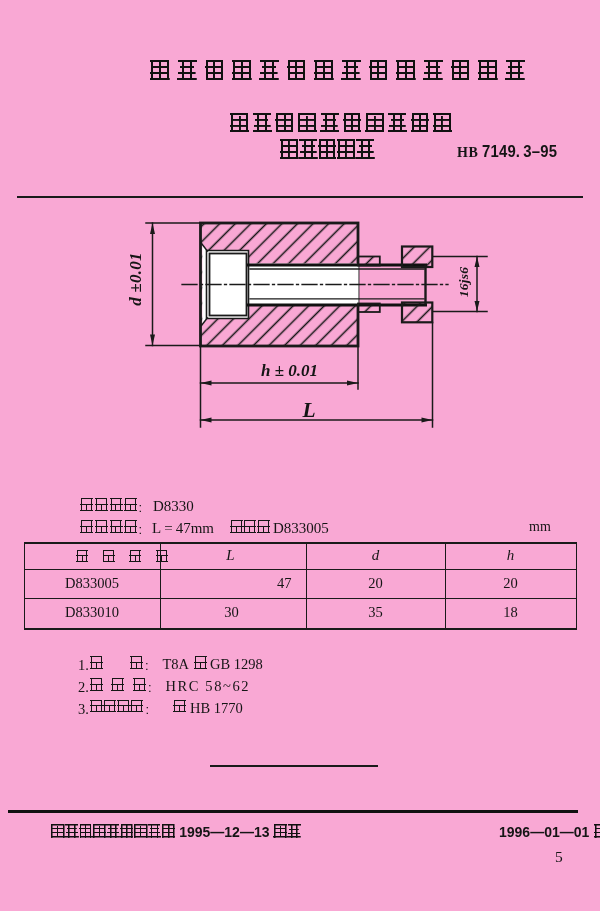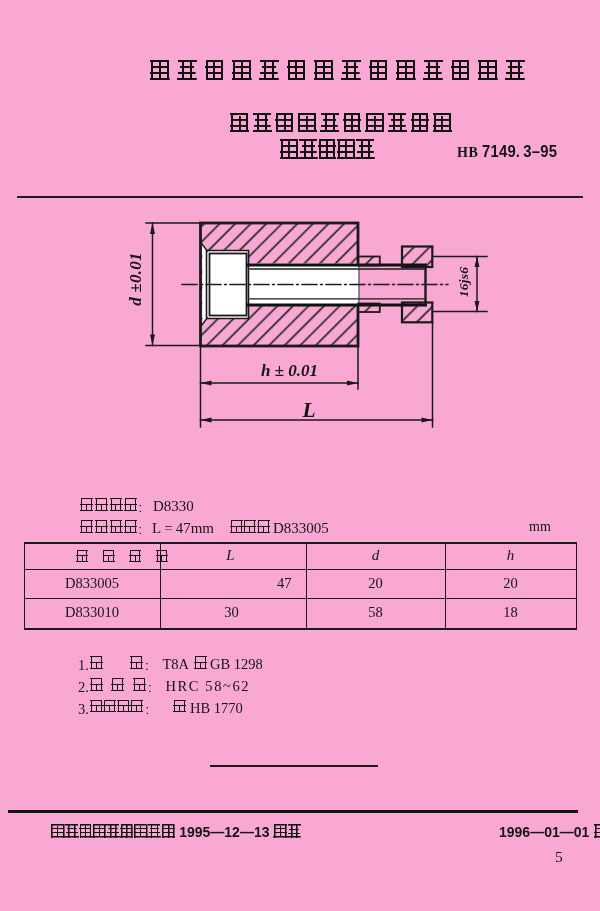--- a/index.html
+++ b/index.html
@@ -147,21 +147,21 @@
 <div>
       <div class="abs" style="left:170.5px;top:547px;width:120px;text-align:center;font:italic 15px 'Liberation Serif';">L</div>
       <div class="abs" style="left:315.5px;top:547px;width:120px;text-align:center;font:italic 15px 'Liberation Serif';">d</div>
       <div class="abs" style="left:450.5px;top:547px;width:120px;text-align:center;font:italic 15px 'Liberation Serif';">h</div>
       <div class="abs" style="left:32px;top:574.5px;width:120px;text-align:center;font:14.5px 'Liberation Serif';">D833005</div>
       <div class="abs" style="left:171.5px;top:574.5px;width:120px;text-align:right;font:14.5px 'Liberation Serif';">47</div>
       <div class="abs" style="left:315.5px;top:574.5px;width:120px;text-align:center;font:14.5px 'Liberation Serif';">20</div>
       <div class="abs" style="left:450.5px;top:574.5px;width:120px;text-align:center;font:14.5px 'Liberation Serif';">20</div>
       <div class="abs" style="left:32px;top:603.5px;width:120px;text-align:center;font:14.5px 'Liberation Serif';">D833010</div>
       <div class="abs" style="left:171.5px;top:603.5px;width:120px;text-align:center;font:14.5px 'Liberation Serif';">30</div>
-      <div class="abs" style="left:315.5px;top:603.5px;width:120px;text-align:center;font:14.5px 'Liberation Serif';">58</div>
+      <div class="abs" style="left:315.5px;top:603.5px;width:120px;text-align:center;font:14.5px 'Liberation Serif';">35</div>
       <div class="abs" style="left:450.5px;top:603.5px;width:120px;text-align:center;font:14.5px 'Liberation Serif';">18</div>
     </div>
 
 <div class="abs row" style="left:41px;top:656px;"><span style="font:14.5px 'Liberation Serif';margin-right:1px;">1.</span><span class="g2" style="width:13px;height:13px;margin-right:0px"></span><span style="display:inline-block;width:27px;"></span><span class="g2" style="width:13px;height:13px;margin-right:0px"></span><span style="font:13px 'Liberation Sans';margin-left:2px;">:</span><span style="font:14.5px 'Liberation Serif';margin-left:14px;position:relative;top:-1px;">T8A</span><span style="margin-left:5px;display:inline-block;"><span class="g2" style="width:13px;height:13px;margin-right:0px"></span></span><span style="font:14.5px 'Liberation Serif';margin-left:3px;position:relative;top:-1px;">GB 1298</span></div>
 
 <div class="abs row" style="left:41px;top:678px;"><span style="font:14.5px 'Liberation Serif';margin-right:1px;">2.</span><span class="g2" style="width:13px;height:13px;margin-right:8.5px"></span><span class="g2" style="width:13px;height:13px;margin-right:8.5px"></span><span class="g2" style="width:13px;height:13px;margin-right:0px"></span><span style="font:13px 'Liberation Sans';margin-left:2px;">:</span><span style="font:14.5px 'Liberation Serif';margin-left:14px;position:relative;top:-1px;letter-spacing:1.6px;">HRC 58~62</span></div>
 
 <div class="abs row" style="left:41px;top:699.5px;"><span style="font:14.5px 'Liberation Serif';margin-right:1px;">3.</span><span class="g2" style="width:13px;height:13px;margin-right:0.5px"></span><span class="g2" style="width:13px;height:13px;margin-right:0.5px"></span><span class="g2" style="width:13px;height:13px;margin-right:0.5px"></span><span class="g2" style="width:13px;height:13px;margin-right:0px"></span><span style="font:13px 'Liberation Sans';margin-left:2px;">:</span><span style="margin-left:24px;display:inline-block;"><span class="g2" style="width:13px;height:13px;margin-right:0px"></span></span><span style="font:14.5px 'Liberation Serif';margin-left:4px;position:relative;top:-1px;">HB 1770</span></div>
 
 <div class="abs" style="left:210px;top:765px;width:168px;height:1.8px;background:#1a1a1a;"></div>

